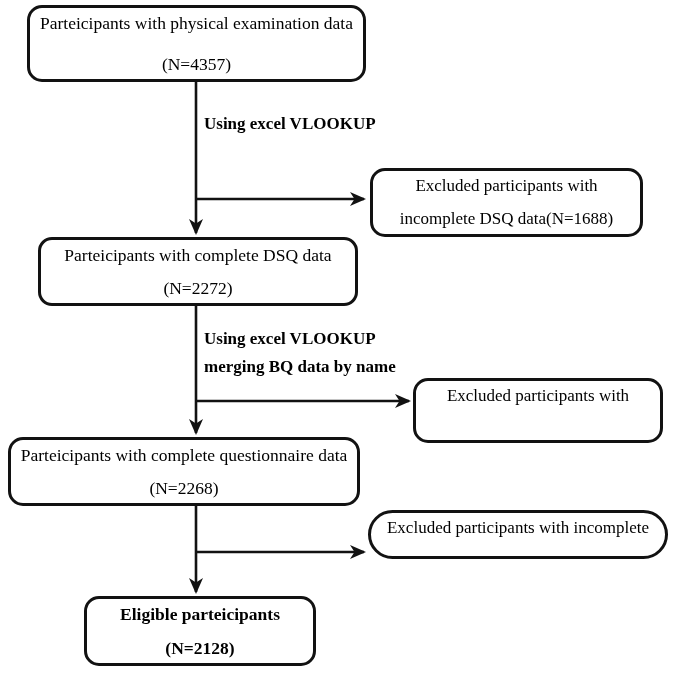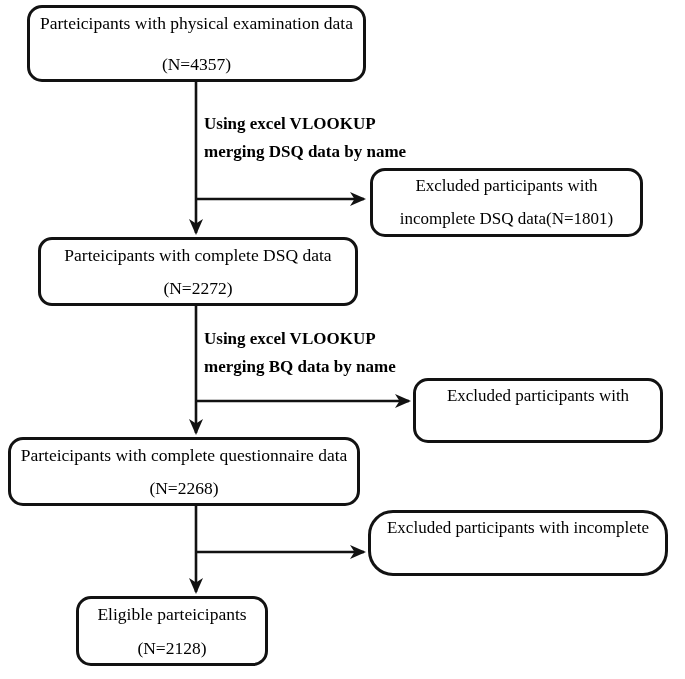--- a/index.html
+++ b/index.html
@@ -37,26 +37,26 @@
     font-size: 17.5px;
     line-height: 26px;
     padding: 2px 6px;
   }
   .node .line { white-space: nowrap; }
 
   
   .box-physical       { left: 27px;  top: 5px;   width: 339px; height: 77px; }
   .box-dsq            { left: 38px;  top: 237px; width: 320px; height: 69px; border-radius: 14px; }
   .box-questionnaire  { left: 8px;   top: 437px; width: 352px; height: 69px; }
-  .box-eligible       { left: 76px;  top: 596px; width: 192px; height: 70px; }
+  .box-eligible       { left: 84px;  top: 596px; width: 232px; height: 70px; font-weight: bold; }
 
   
   .box-excl-dsq       { left: 370px; top: 168px; width: 273px; height: 69px; font-size: 17px; }
   .box-excl-bq        { left: 413px; top: 378px; width: 250px; height: 65px; font-size: 17px; }
-  .box-excl-physical  { left: 368px; top: 510px; width: 300px; height: 66px; font-size: 17px; border-radius: 25px; }
+  .box-excl-physical  { left: 368px; top: 510px; width: 300px; height: 49px; font-size: 17px; border-radius: 25px; }
 
   .flow-label {
     position: absolute;
     left: 204px;
     font-weight: bold;
     font-size: 17px;
     line-height: 28px;
     white-space: nowrap;
   }
   .label-dsq-merge { top: 110px; }
@@ -98,34 +98,33 @@
     <div class="line">(N=2268)</div>
   </div>
 
   <div class="node box-eligible">
     <div class="line">Eligible parteicipants</div>
     <div class="line">(N=2128)</div>
   </div>
 
   <div class="node box-excl-dsq">
     <div class="line">Excluded participants with</div>
-    <div class="line">incomplete DSQ data(N=1801)</div>
+    <div class="line">incomplete DSQ data(N=1688)</div>
   </div>
 
   <div class="node box-excl-bq">
     <div class="line">Excluded participants with</div>
   </div>
 
   <div class="node box-excl-physical">
     <div class="line">Excluded participants with incomplete</div>
   </div>
 
   <div class="flow-label label-dsq-merge">
     <div>Using excel VLOOKUP</div>
-    <div>merging DSQ data by name</div>
   </div>
 
   <div class="flow-label label-bq-merge">
     <div>Using excel VLOOKUP</div>
     <div>merging BQ data by name</div>
   </div>
 
 </div>
 
 </body></html>

